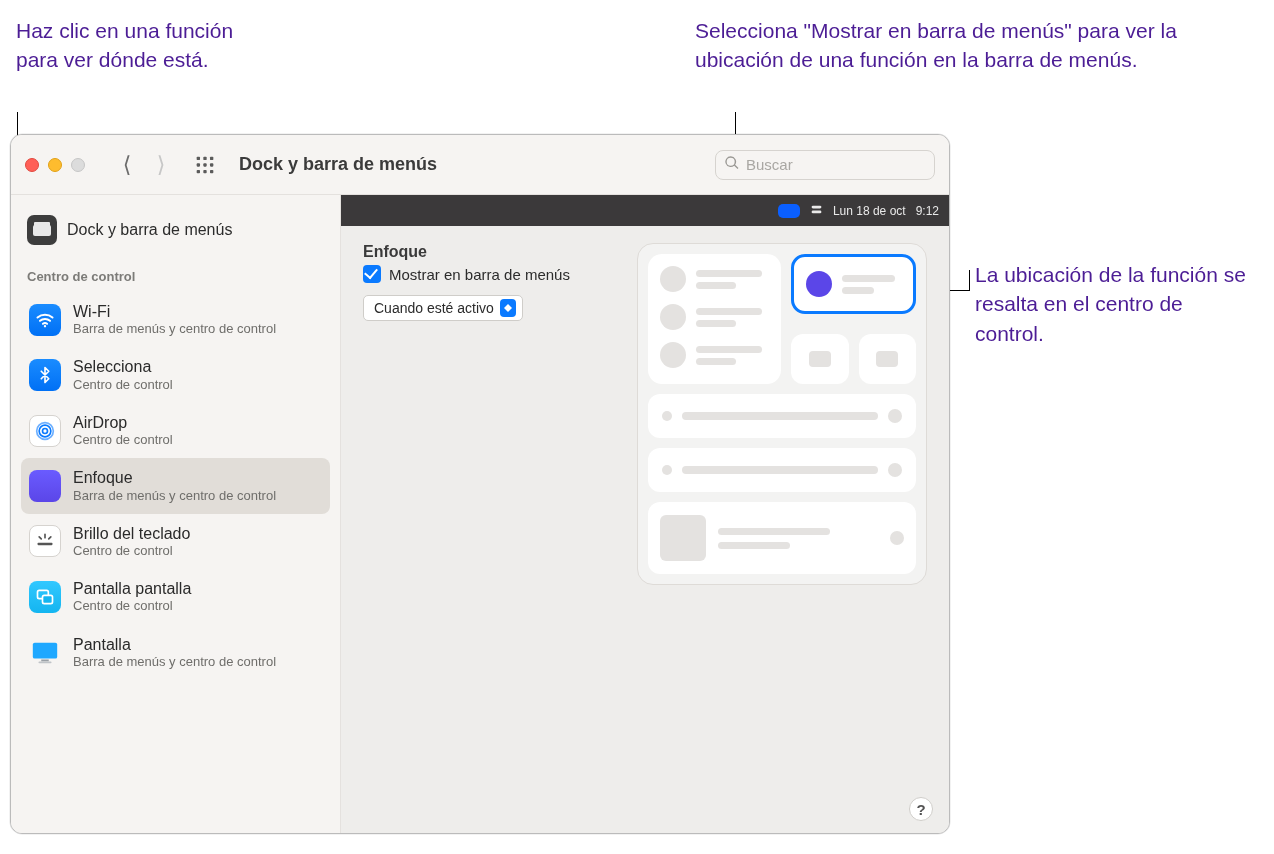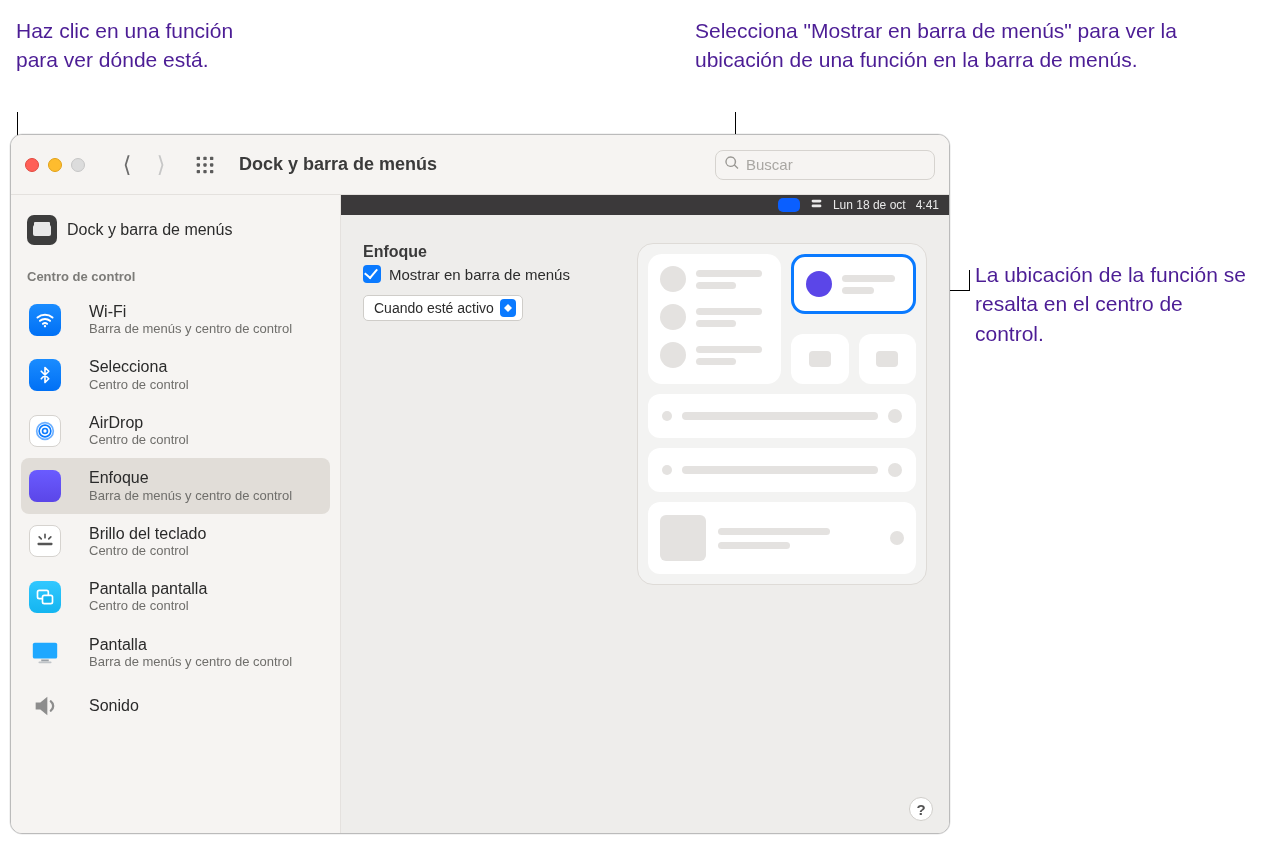--- a/index.html
+++ b/index.html
@@ -105,21 +105,21 @@
   }
   .header-row .hicon span{
     display:block;width:18px;height:11px;border-radius:2px;background:#e8e8e8;
     box-shadow: 0 -4px 0 -1px #e8e8e8;
   }
   .header-row .hlabel{font-size:16px;font-weight:500;color:#2c2c2c;}
 
   .section-title{font-size:13px;font-weight:700;color:#7c7b78;padding:6px 6px 8px;}
 
   .sb-item{
-    display:flex;align-items:center;gap:28px;
+    display:flex;align-items:center;gap:12px;
     padding:10px 8px; border-radius:8px; cursor:default;
   }
   .sb-item.selected{ background:#e1ddd8; }
   .sb-item .icon{
     width:32px;height:32px;border-radius:8px;flex:0 0 32px;
     display:flex;align-items:center;justify-content:center;color:#fff;
   }
   .sb-item .txt{display:flex;flex-direction:column;}
   .sb-item .title{font-size:16px;color:#2a2a2a;line-height:1.2;}
   .sb-item .sub{font-size:13px;color:#6f6e6b;line-height:1.25;}
@@ -131,21 +131,21 @@
   .bg-purple { background:linear-gradient(#6a5bff,#5b46e8);}
   .bg-lblue  { background:linear-gradient(#32c8ff,#14b5f0);}
   .bg-disp   { background:linear-gradient(#1fa8ff,#0d6fe0);}
   
   
   .pane {
     flex:1; position:relative;
     background:#eeedeb;
   }
   .mini-menubar{
-    height:20px;background:#3b393a;display:flex;justify-content:flex-end;align-items:center;
+    height:31px;background:#3b393a;display:flex;justify-content:flex-end;align-items:center;
     gap:10px;padding:8px 10px;color:#e9e9e9;font-size:12px;
   }
   .mini-menubar .chip{
     background:#0a5fff;border-radius:5px;padding:1px 5px;display:flex;align-items:center;justify-content:center;
   }
   .mini-menubar .chip svg{width:12px;height:12px;fill:#fff;}
   .mini-menubar .mini-icon svg{width:13px;height:13px;fill:#e9e9e9;}
 
   .pane-content{position:absolute;left:22px;top:48px;right:22px;bottom:10px;}
   .pane-title{font-size:16px;font-weight:700;color:#3a3a3a;margin-bottom:4px;}
@@ -361,47 +361,35 @@
               <rect x="12" y="24" width="8" height="2" fill="#9aa0a6"></rect>
               <rect x="9" y="26" width="14" height="2" rx="1" fill="#c0c4c8"></rect>
             </svg>
         </div>
         <div class="txt">
           <div class="title">Pantalla</div>
           <div class="sub">Barra de menús y centro de control</div>
         </div>
       </div>
 
-      <div class="sb-item">
-        <div class="icon" style="background:none;">
-          <svg width="28" height="28" viewBox="0 0 24 24">
-              <path d="M4 9v6h4l6 5V4l-6 5H4z" fill="#8d8d8d"></path>
-              <path d="M17 8a5 5 0 010 8" stroke="#8d8d8d" stroke-width="2" fill="none" stroke-linecap="round"></path>
-            </svg>
-        </div>
-        <div class="txt">
-          <div class="title">Sonido</div>
-          <div class="sub"></div>
-        </div>
-      </div>
     </div>
 
     <div class="pane">
       <div class="mini-menubar">
         <div class="chip">
             <svg viewBox="0 0 24 24">
               <path d="M14 2a10 10 0 100 20 8 8 0 010-20z"></path>
             </svg>
           </div>
         <div class="mini-icon"><svg viewBox="0 0 24 24">
               <rect x="3" y="5" width="18" height="5" rx="2.5"></rect>
               <rect x="3" y="14" width="18" height="5" rx="2.5"></rect>
             </svg></div>
         <span>Lun 18 de oct</span>
-        <span>4:41</span>
+        <span>9:12</span>
       </div>
 
       <div class="pane-content">
         <div class="pane-title">Enfoque</div>
         <div class="chk-row">
           <div class="chk"></div>
           <span>Mostrar en barra de menús</span>
         </div>
         <div class="select">
           <span>Cuando esté activo</span>

